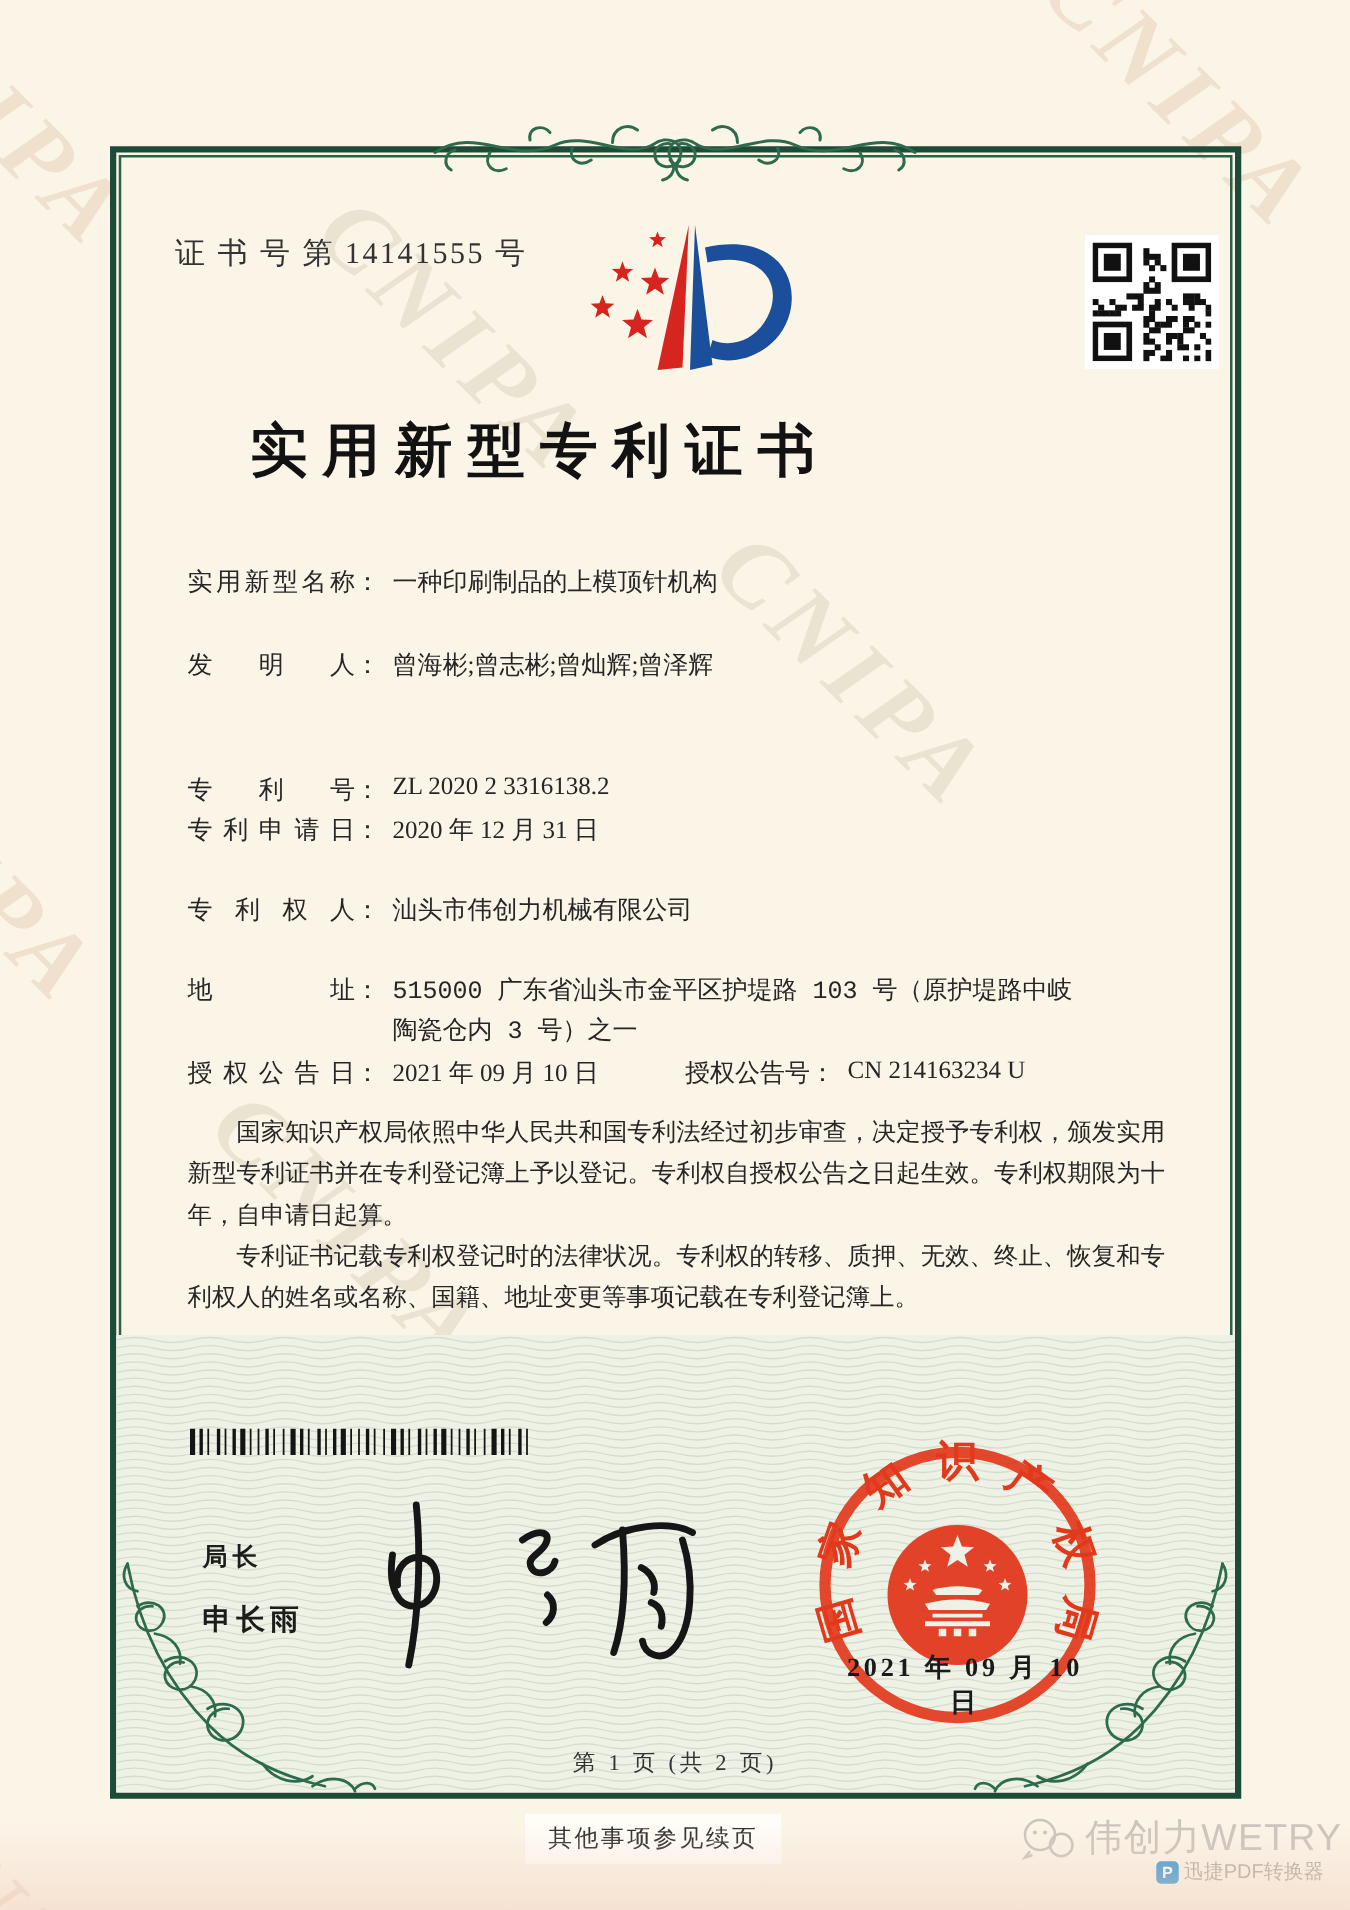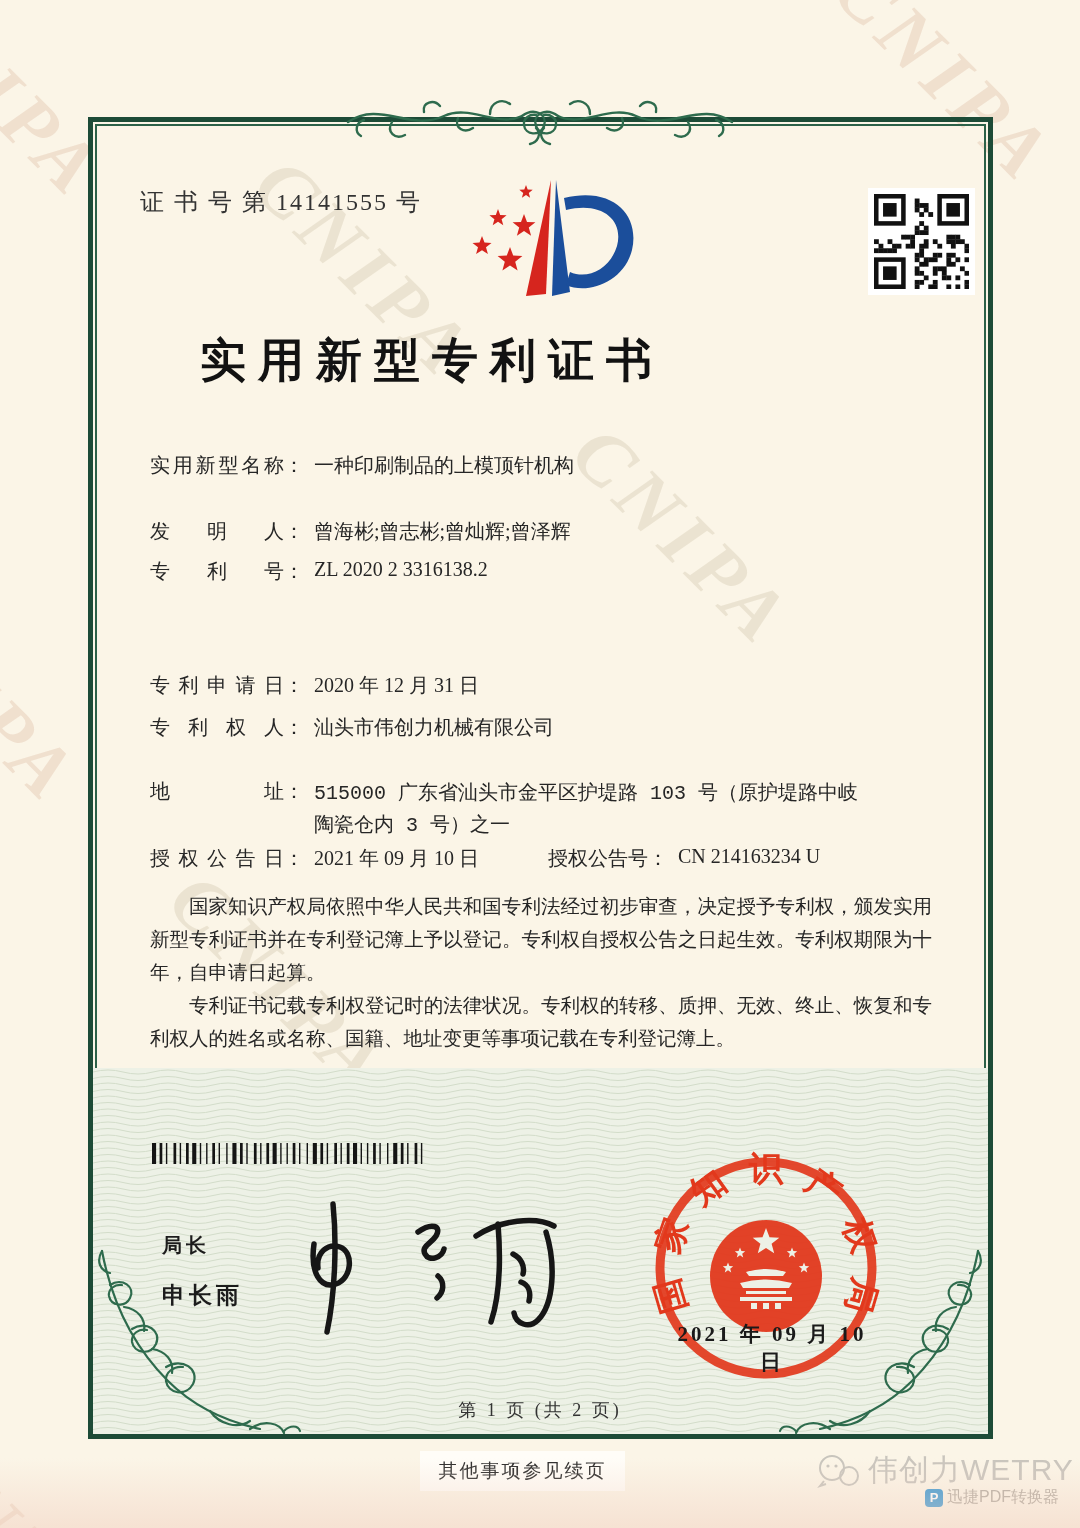--- a/index.html
+++ b/index.html
@@ -292,24 +292,24 @@
     </svg>
 
   <div class="title">实用新型专利证书</div>
 
   <div class="row" style="top:452px">
     <span class="row-label">实用新型名称</span><span class="row-colon">：</span><span class="row-value">一种印刷制品的上模顶针机构</span>
   </div>
   <div class="row" style="top:518px">
     <span class="row-label">发明人</span><span class="row-colon">：</span><span class="row-value">曾海彬;曾志彬;曾灿辉;曾泽辉</span>
   </div>
-  <div class="row" style="top:558px">
+  <div class="row" style="top:618px">
     <span class="row-label">专利号</span><span class="row-colon">：</span><span class="row-value">ZL 2020 2 3316138.2</span>
   </div>
-  <div class="row" style="top:672px">
+  <div class="row" style="top:650px">
     <span class="row-label">专利申请日</span><span class="row-colon">：</span><span class="row-value">2020 年 12 月 31 日</span>
   </div>
   <div class="row" style="top:714px">
     <span class="row-label">专利权人</span><span class="row-colon">：</span><span class="row-value">汕头市伟创力机械有限公司</span>
   </div>
   <div class="row" style="top:778px">
     <span class="row-label">地址</span><span class="row-colon">：</span><span class="row-value pre">515000 广东省汕头市金平区护堤路 103 号（原护堤路中岐
 陶瓷仓内 3 号）之一</span>
   </div>
   <div class="row" style="top:845px">

